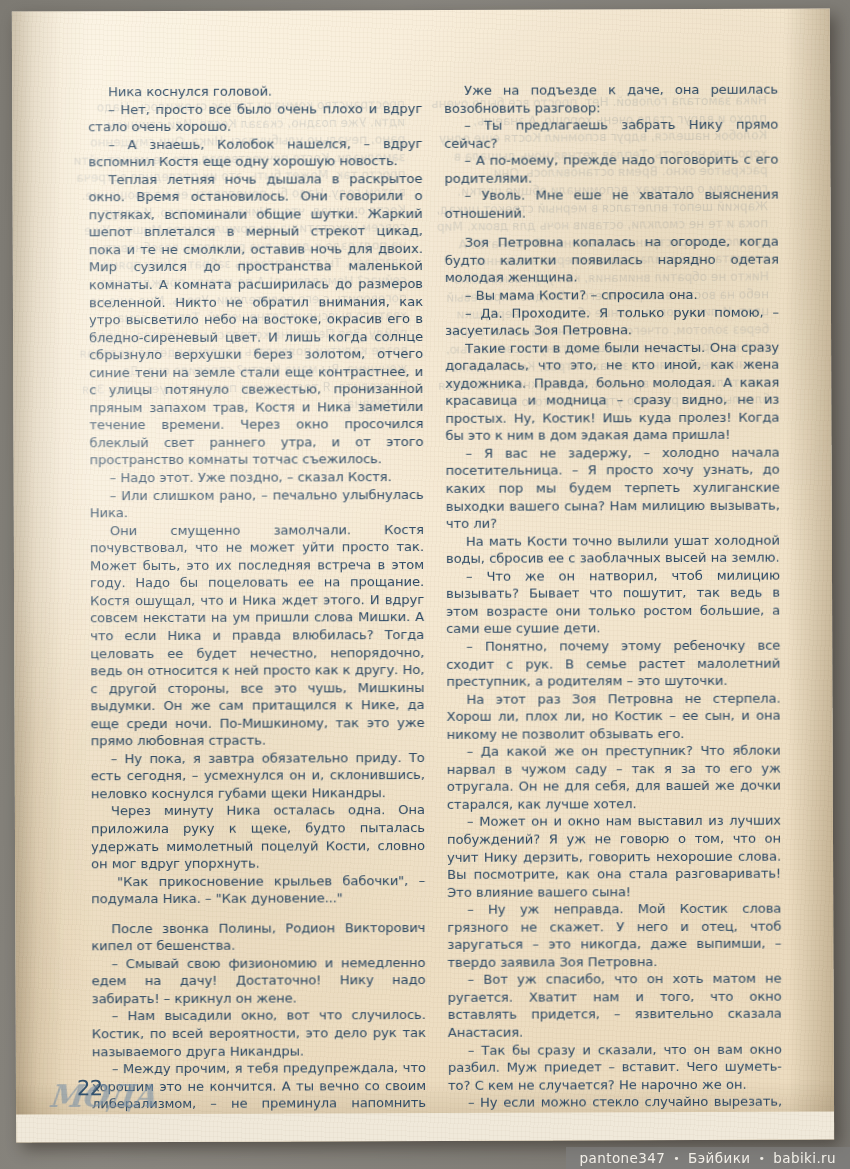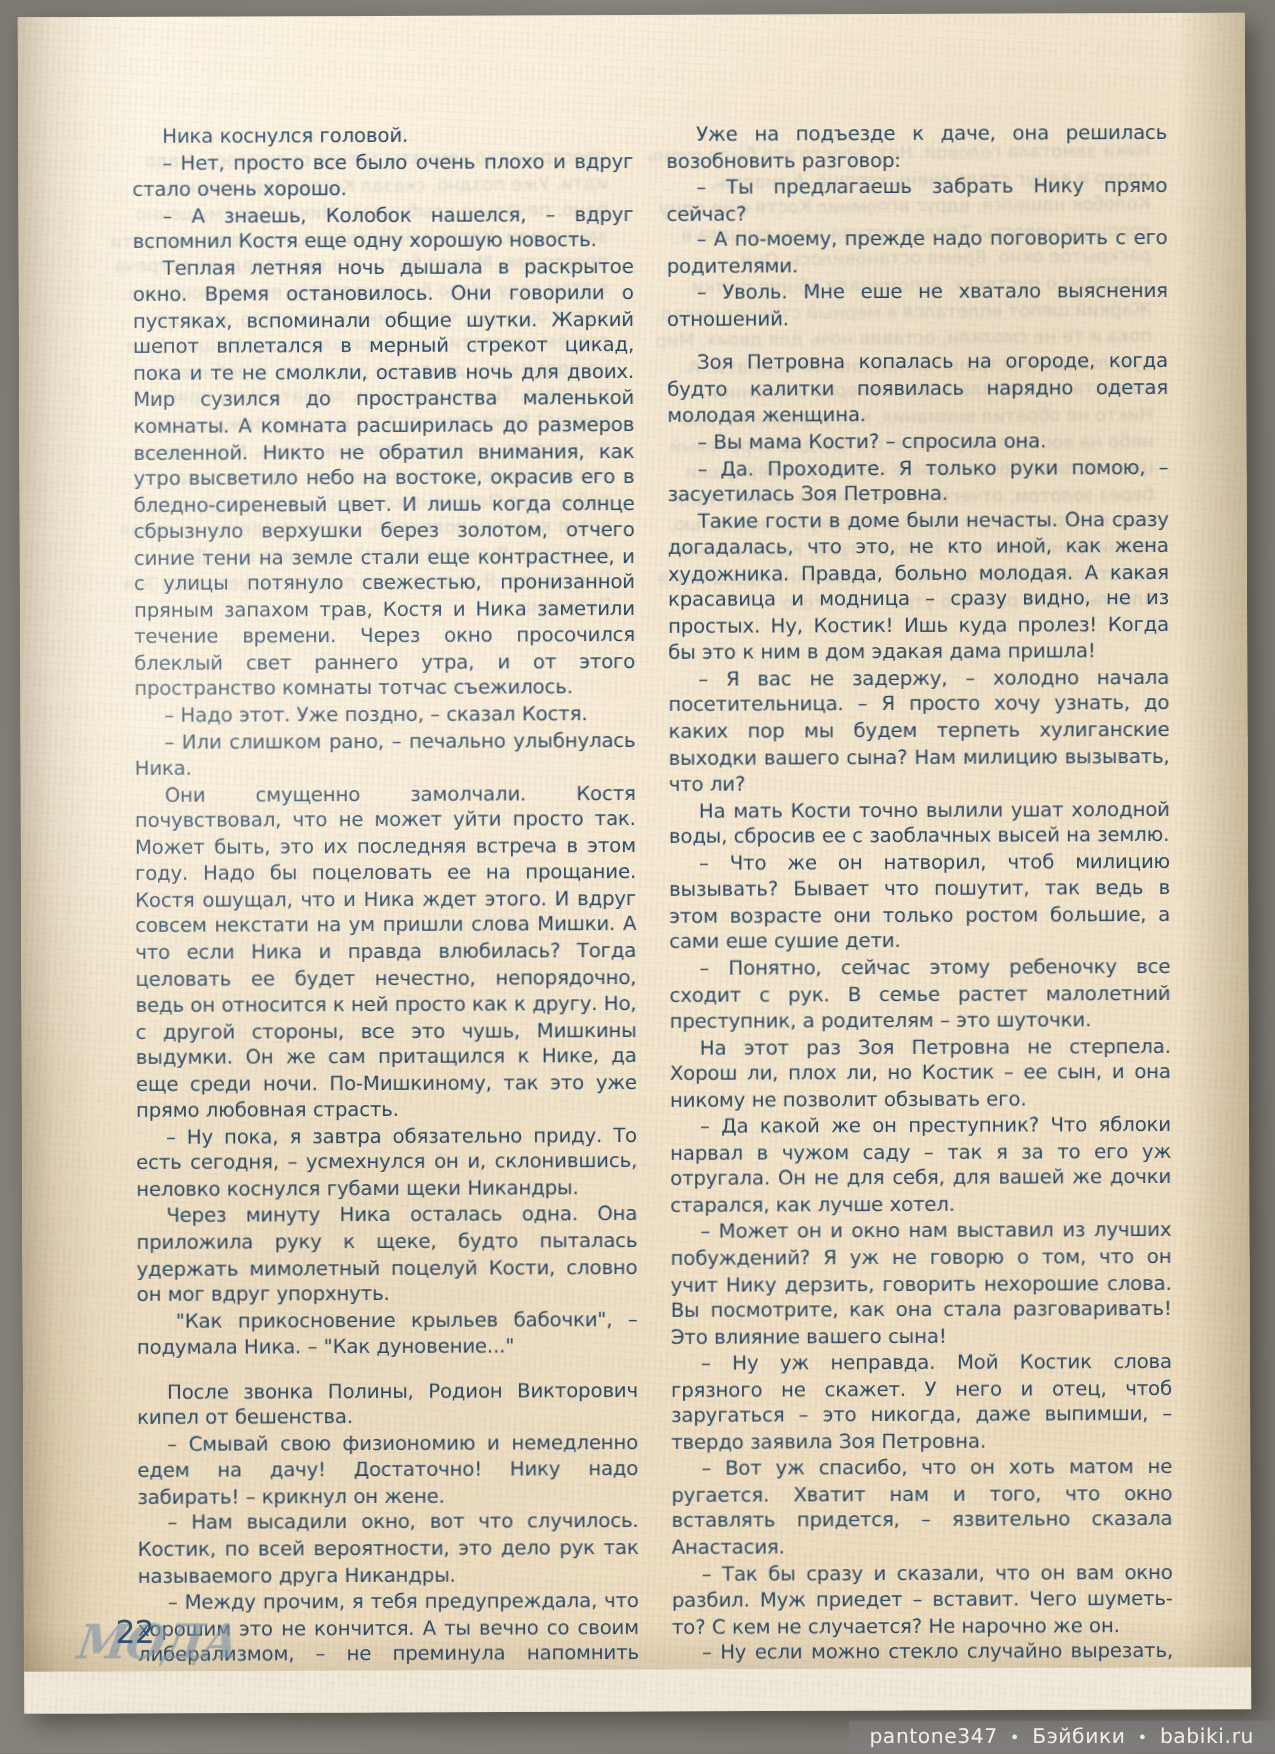--- a/index.html
+++ b/index.html
@@ -268,21 +268,21 @@
           <p>– Ты предлагаешь забрать Нику прямо сейчас?</p>
           <p>– А по-моему, прежде надо поговорить с его родителями.</p>
           <p>– Уволь. Мне еше не хватало выяснения отношений.</p>
           <p class="gap-before">Зоя Петровна копалась на огороде, когда будто калитки появилась нарядно одетая молодая женщина.</p>
           <p>– Вы мама Кости? – спросила она.</p>
           <p>– Да. Проходите. Я только руки помою, – засуетилась Зоя Петровна.</p>
           <p>Такие гости в доме были нечасты. Она сразу догадалась, что это, не кто иной, как жена художника. Правда, больно молодая. А какая красавица и модница – сразу видно, не из простых. Ну, Костик! Ишь куда пролез! Когда бы это к ним в дом эдакая дама пришла!</p>
           <p>– Я вас не задержу, – холодно начала посетительница. – Я просто хочу узнать, до каких пор мы будем терпеть хулиганские выходки вашего сына? Нам милицию вызывать, что ли?</p>
           <p>На мать Кости точно вылили ушат холодной воды, сбросив ее с заоблачных высей на землю.</p>
           <p>– Что же он натворил, чтоб милицию вызывать? Бывает что пошутит, так ведь в этом возрасте они только ростом большие, а сами еше сушие дети.</p>
-          <p>– Понятно, сейчас этому ребеночку все сходит с рук. В семье растет малолетний преступник, а родителям – это шуточки.</p>
+          <p>– Понятно, почему этому ребеночку все сходит с рук. В семье растет малолетний преступник, а родителям – это шуточки.</p>
           <p>На этот раз Зоя Петровна не стерпела. Хорош ли, плох ли, но Костик – ее сын, и она никому не позволит обзывать его.</p>
           <p>– Да какой же он преступник? Что яблоки нарвал в чужом саду – так я за то его уж отругала. Он не для себя, для вашей же дочки старался, как лучше хотел.</p>
           <p>– Может он и окно нам выставил из лучших побуждений? Я уж не говорю о том, что он учит Нику дерзить, говорить нехорошие слова. Вы посмотрите, как она стала разговаривать! Это влияние вашего сына!</p>
           <p>– Ну уж неправда. Мой Костик слова грязного не скажет. У него и отец, чтоб заругаться – это никогда, даже выпимши, – твердо заявила Зоя Петровна.</p>
           <p>– Вот уж спасибо, что он хоть матом не ругается. Хватит нам и того, что окно вставлять придется, – язвительно сказала Анастасия.</p>
           <p>– Так бы сразу и сказали, что он вам окно разбил. Муж приедет – вставит. Чего шуметь-то? С кем не случается? Не нарочно же он.</p>
           <p>– Ну если можно стекло случайно вырезать, – язвительно заметила Анастасия.</p>
         </div>
     </div>
 

